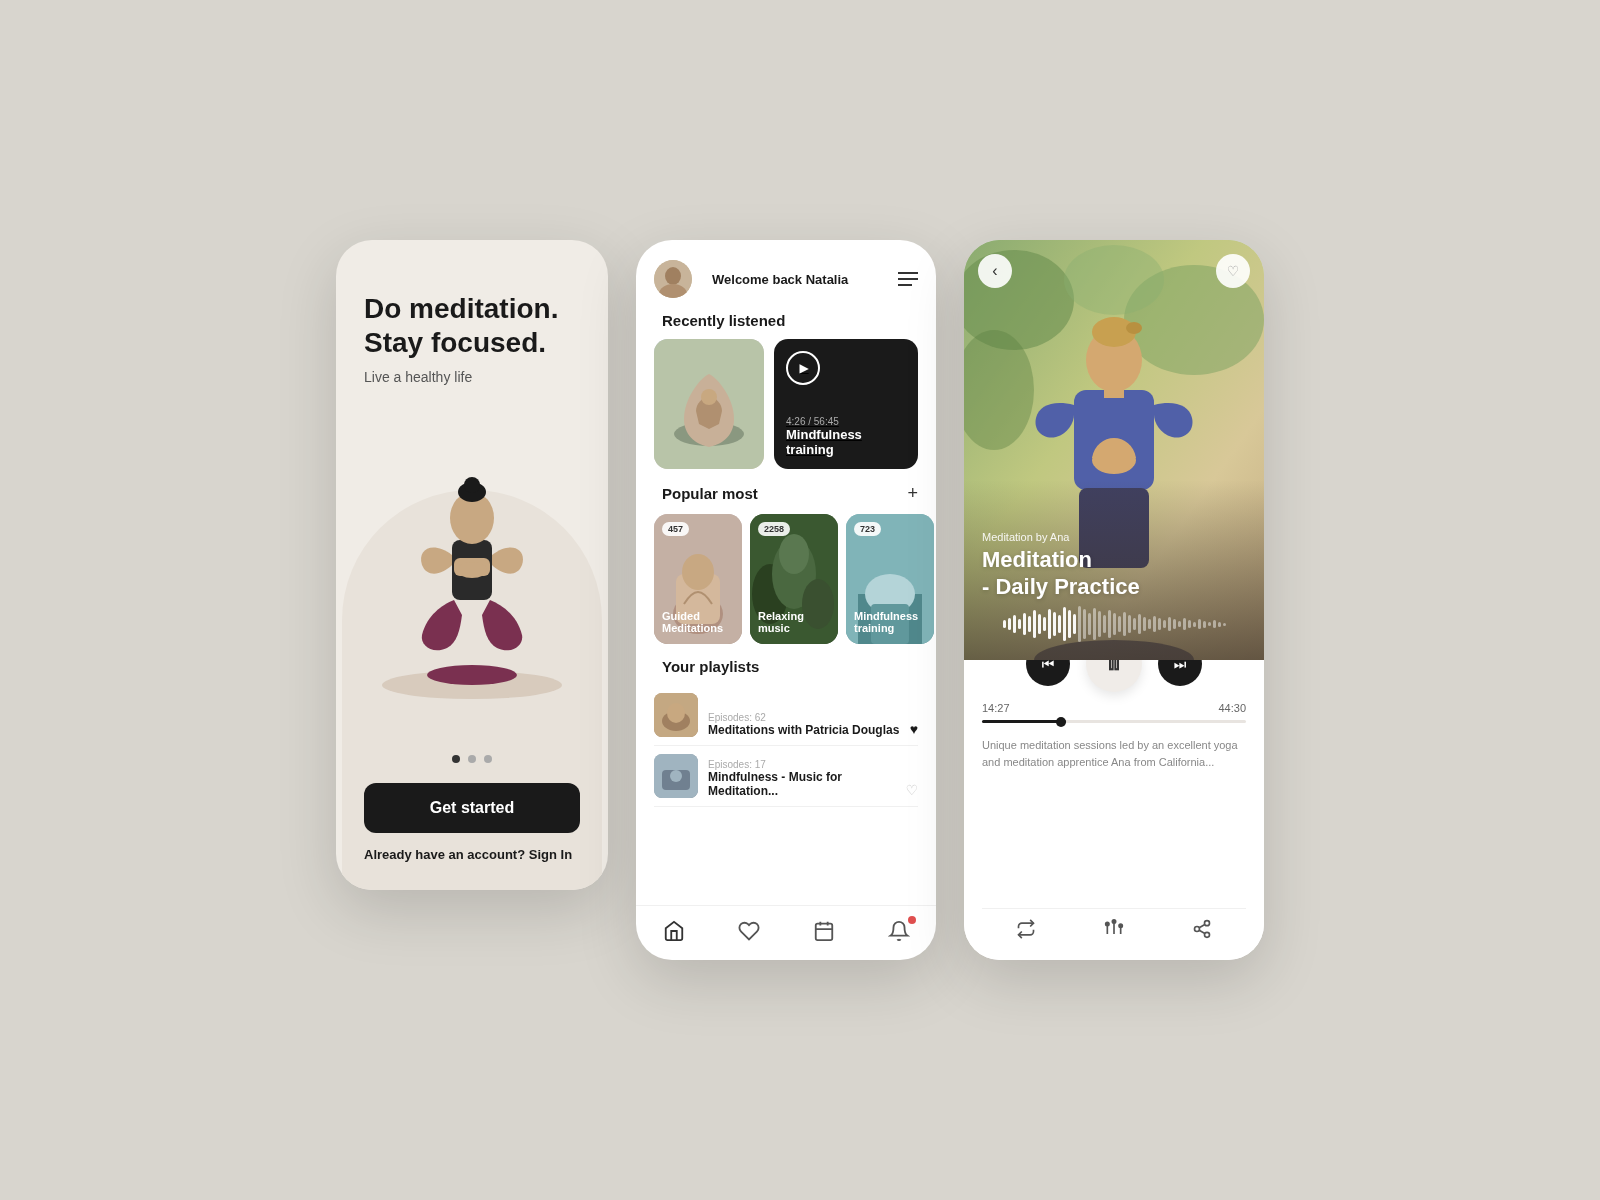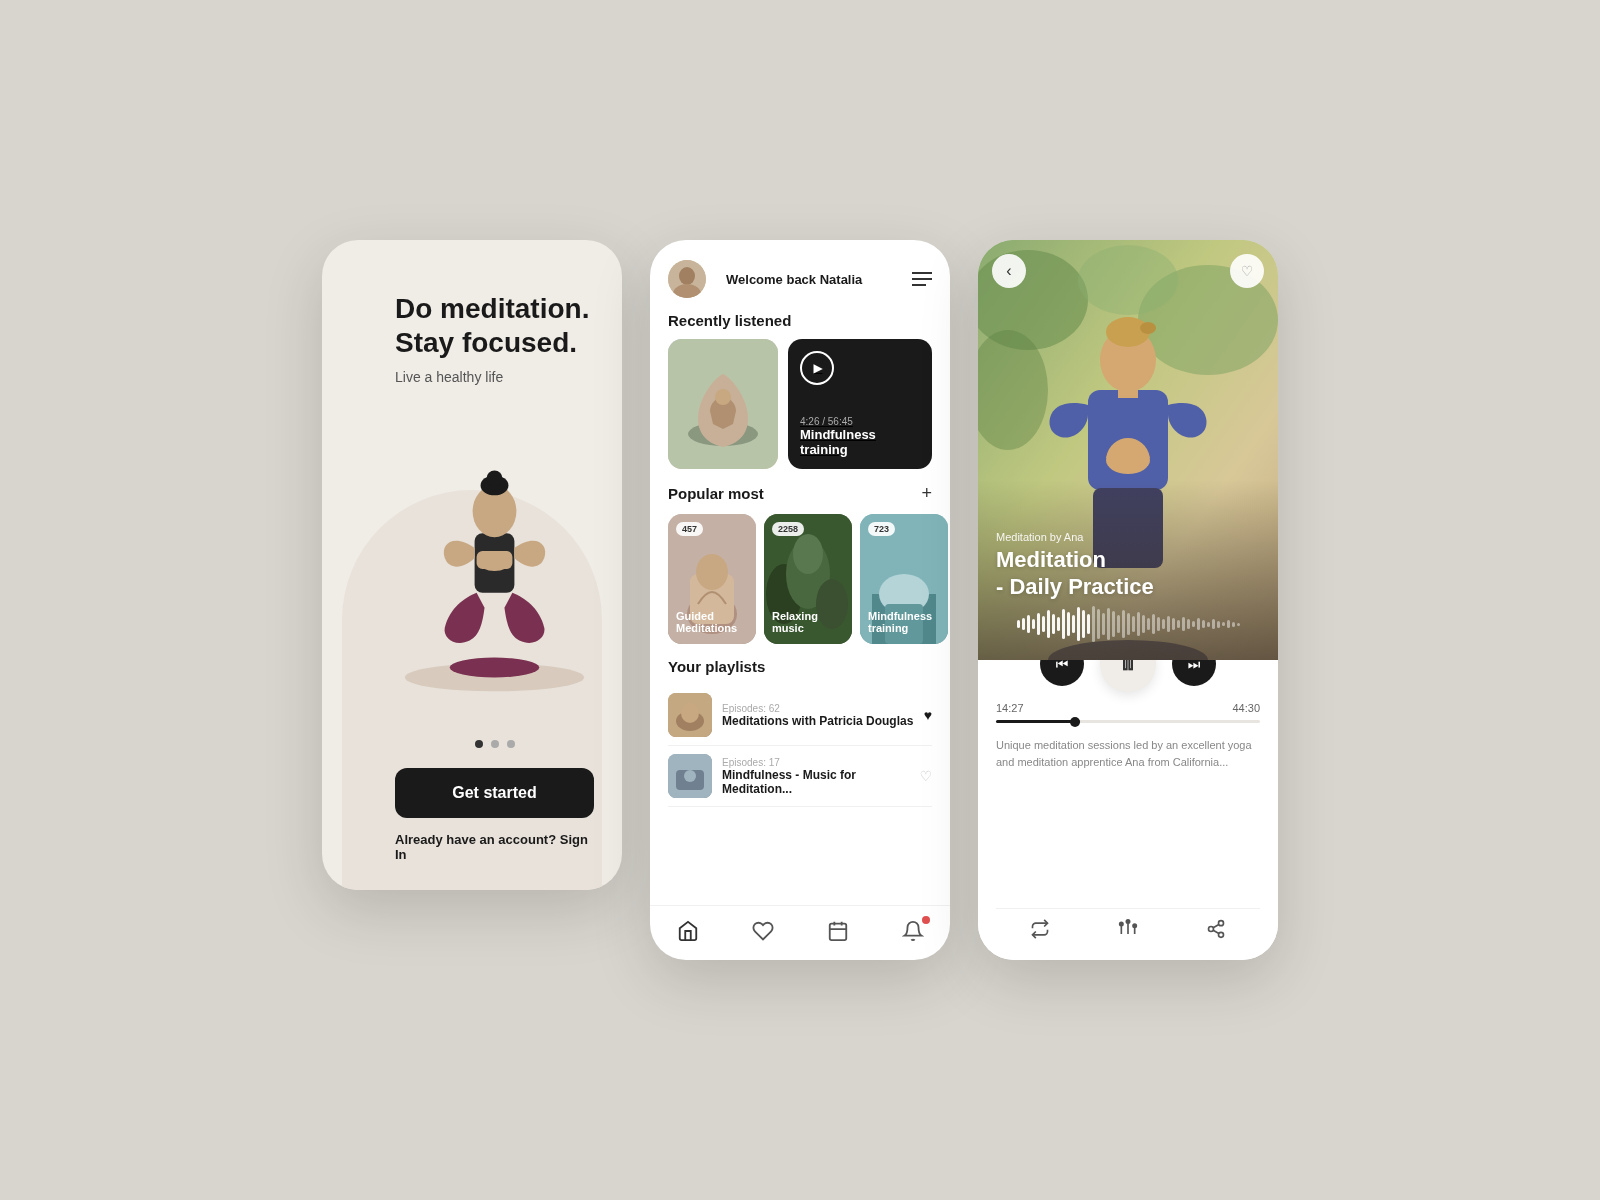--- a/index.html
+++ b/index.html
@@ -23,24 +23,23 @@
     .phone {
       border-radius: 36px;
       overflow: hidden;
       background: #fff;
       box-shadow: 0 20px 60px rgba(0,0,0,0.15);
       position: relative;
     }
 
     
     .phone-1 {
-      width: 300px;
+      width: 272px;
       height: 650px;
       background: #f0ece6;
-      padding-left: 45px;
     }
     .screen1-arch {
       position: absolute;
       bottom: 0;
       left: 50%;
       transform: translateX(-50%);
       width: 260px;
       height: 400px;
       background: #e8e2da;
       border-radius: 140px 140px 0 0;
@@ -154,20 +153,21 @@
       height: 2px;
       background: #333;
     }
     .menu-icon span:last-child { width: 14px; }
 
     .section-title {
       font-size: 15px;
       font-weight: 700;
       color: #1a1a1a;
       padding: 0 18px 10px;
+      margin-left: 8px;
     }
 
     
     .recently-container {
       padding: 0 18px 14px;
       display: flex;
       gap: 10px;
       text-decoration: underline;
     }
     .recent-card-img {
@@ -274,21 +274,21 @@
     }
 
     
     .playlists-section {
       flex: 1;
       padding: 0 18px;
       overflow: hidden;
     }
     .playlist-item {
       display: flex;
-      align-items: center;
+      align-items: flex-end;
       gap: 10px;
       padding: 8px 0;
       border-bottom: 1px solid #f0f0f0;
     }
     .playlist-thumb {
       width: 44px;
       height: 44px;
       border-radius: 8px;
       flex-shrink: 0;
     }

